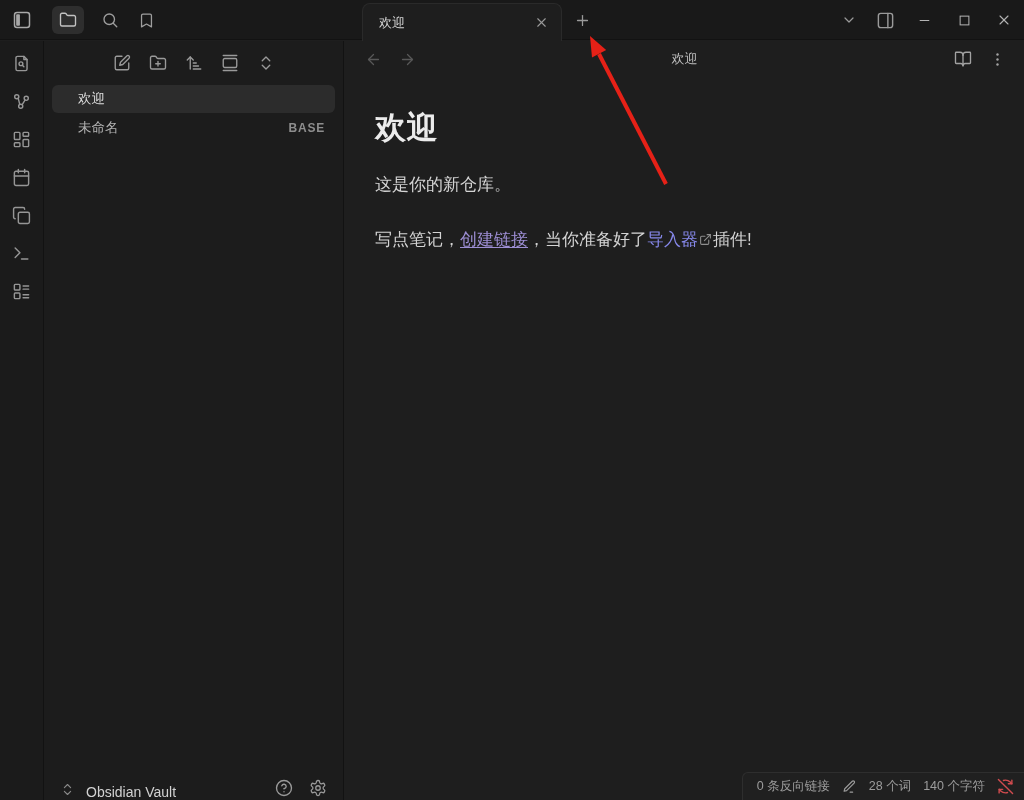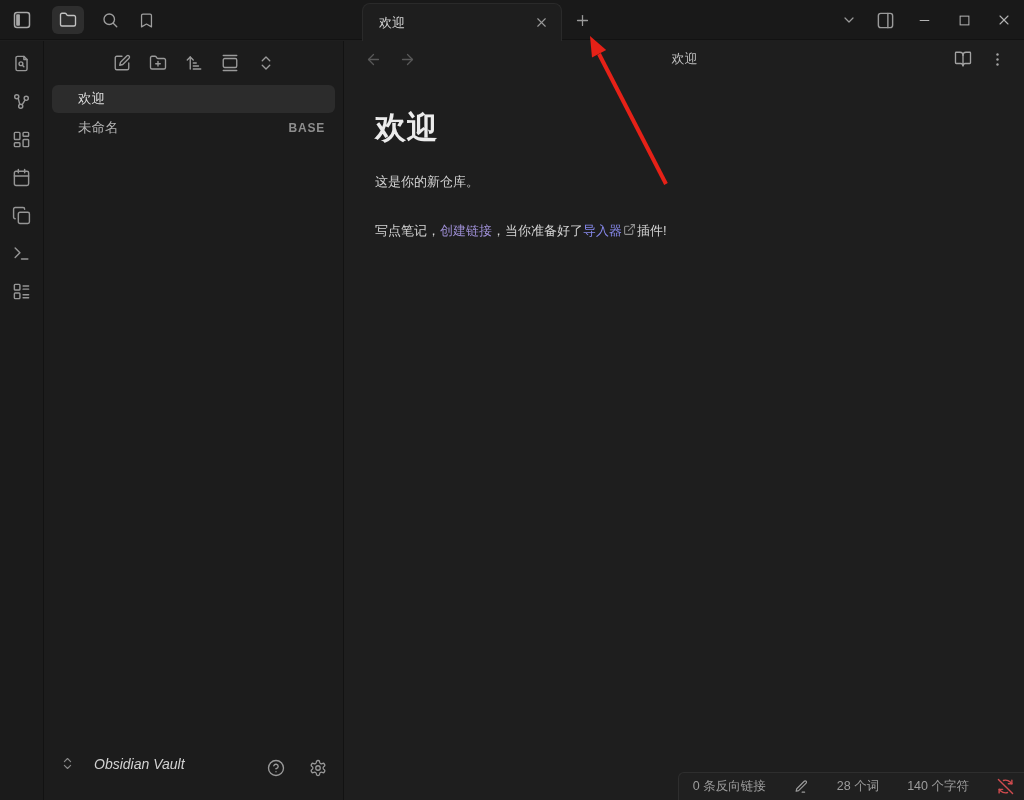--- a/index.html
+++ b/index.html
@@ -59,51 +59,51 @@
   .nav-toolbar { height:40px; display:flex; align-items:center; justify-content:center; gap:10px; padding-top:4px; }
   .nav-toolbar .icon-btn { width:26px; height:24px; color:#9a9a9a; }
   .file-list { flex:1; padding:4px 8px; }
   .file-item {
     height:28px; border-radius:6px; display:flex; align-items:center;
     padding:0 10px 0 26px; font-size:13.5px; color:#b3b3b3; margin-bottom:1px;
   }
   .file-item.selected { background:#2c2c2c; color:#dcdcdc; }
   .file-badge { margin-left:auto; font-size:12px; letter-spacing:0.8px; color:#8d8d8d; font-weight:600; }
   .vault-bar {
-    height:44px; display:flex; align-items:flex-start; padding:0 12px 0 16px; gap:16px;font-style:italic;
+    height:44px; display:flex; align-items:flex-end; padding:0 12px 0 16px; gap:8px;
   }
   .vault-switch { width:18px; height:18px; color:#8a8a8a; }
   .vault-name { font-size:14px; color:#d2d2d2; flex:1; }
   .vault-bar .icon-btn { width:26px; height:24px; color:#9a9a9a; }
 
   
   .main { position:absolute; left:345px; top:41px; width:679px; height:759px; background:#1e1e1e; }
   .view-header { position:relative; height:36px; display:flex; align-items:center; padding:0 14px 0 16px; }
   .nav-arrows { display:flex; gap:10px; }
   .nav-arrows .icon-btn { width:24px; height:24px; color:#585858; }
   .view-title {
     position:absolute; left:0; right:0; text-align:center;
     font-size:13px; color:#bdbdbd; pointer-events:none;
   }
   .view-actions { margin-left:auto; display:flex; gap:8px; z-index:1; }
   .view-actions .icon-btn { width:26px; height:24px; color:#a2a2a2; }
 
   .note { padding:30px 40px 0 30px; }
   .note h1 { font-size:31px; font-weight:700; color:#ececec; margin-bottom:24px; letter-spacing:0.5px; }
-  .note p { font-size:13px; line-height:1.45; color:#d4d4d4; margin-bottom:30px; }
-  a.link-internal { color:var(--color-link_internal,#9d8ed4); text-underline-offset:2px; cursor:pointer; }
+  .note p { font-size:17px; line-height:1.45; color:#d4d4d4; margin-bottom:30px; }
+  a.link-internal { color:var(--color-link_internal,#9d8ed4); text-decoration:underline; text-underline-offset:2px; cursor:pointer; }
   a.link-external { color:var(--color-link_external,#8688ea); text-underline-offset:2px; cursor:pointer; }
   .ext-icon { display:inline-block; width:13px; height:13px; color:#8f8f8f; vertical-align:-1px; margin:0 1px; }
 
   
   .status-bar {
     position:absolute; right:0; bottom:0; height:28px;
     background:#202020; border-left:1px solid #2e2e2e; border-top:1px solid #2e2e2e;
     border-top-left-radius:6px;
-    display:flex; align-items:center; gap:28px; padding:0 10px 0 14px;
+    display:flex; align-items:center; gap:12px; padding:0 10px 0 14px;
     font-size:12.5px; color:#9c9c9c; z-index:4;
   }
   .status-item { display:flex; align-items:center; gap:6px; }
   .status-pencil { width:15px; height:15px; color:#9c9c9c; }
   .status-sync { width:17px; height:17px; color:var(--color-sync_error,#cf4b4e); }
 
   
   .arrow-overlay { position:absolute; inset:0; width:1024px; height:800px; z-index:9; pointer-events:none; }
   .arrow-line { stroke:var(--color-arrow,#e62117); stroke-width:4; }
   .arrow-head { fill:var(--color-arrow,#e62117); }

